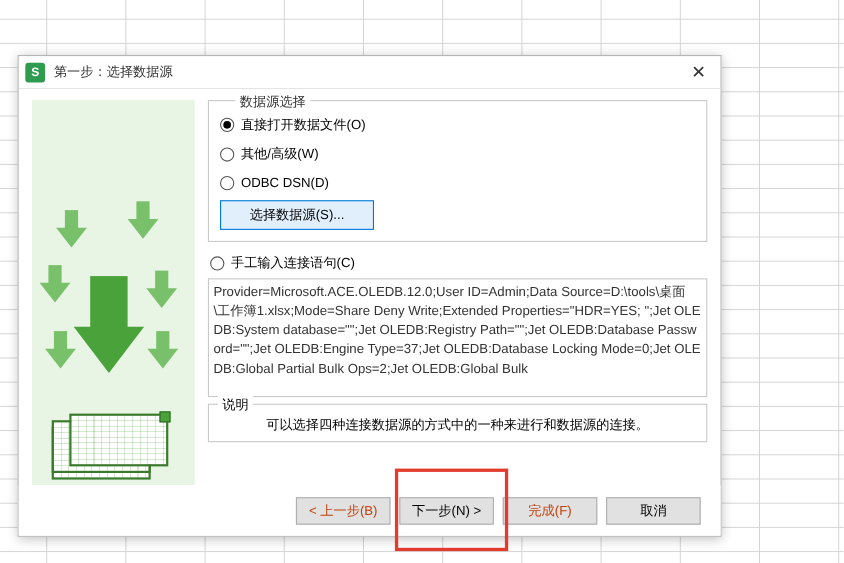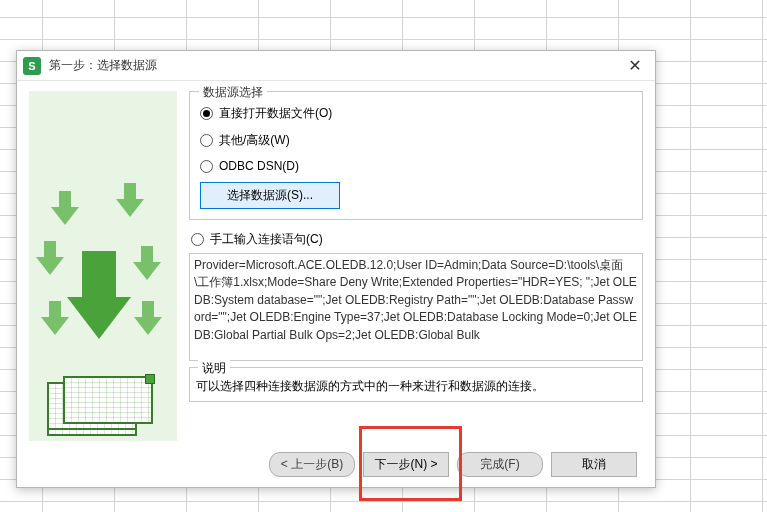--- a/index.html
+++ b/index.html
@@ -120,21 +120,21 @@
     min-width: 0;
   }
   .group {
     border: 1px solid #c9c9c9;
     padding: 8px 10px 10px 10px;
     position: relative;
     margin-bottom:6px;
   }
   .group-title {
     position: absolute;
-    top: -8px; left: 9px;
+    top: -8px; left: 24px;
     background: #fff;
     padding: 0 4px;
     font-size: 12px;
     color: #333;
   }
   .radio-row {
     display: flex;
     align-items: center;
     gap: 6px;
     padding: 5px 0;
@@ -176,42 +176,41 @@
   }
   .desc-box {
     border: 1px solid #c9c9c9;
     padding: 4px 6px 6px 6px;
     position: relative;
   }
   .desc-title{
     position:absolute; top:-8px; left:8px;
     background:#fff; padding:0 4px;
   }
-  .desc-text{ padding-top:6px; font-size:12px;}
+  .desc-text{ padding-top:6px; font-size:12px;text-align:center;}
   
   .footer {
     height: 46px;
     display:flex; align-items:center; justify-content:flex-end;
     gap: 8px;
     padding: 0 18px;
     background:#fff;
   }
   .wiz-btn{
     border:1px solid #adadad;
     background:#e1e1e1;
     padding: 3px 0;
     width: 86px;
     text-align:center;
     font-size:12px;
     cursor:pointer;
   }
   .wiz-btn.disabled{
-    color:#404040;
+    color:#c2410c;
     cursor:default;
-    border-radius:11px;
   }
   .highlight-box{
     position:absolute;
     left: 359px;
     top: 426px;
     width: 103px;
     height: 75px;
     border: 3px solid #e33b2e;
     pointer-events:none;
   }

